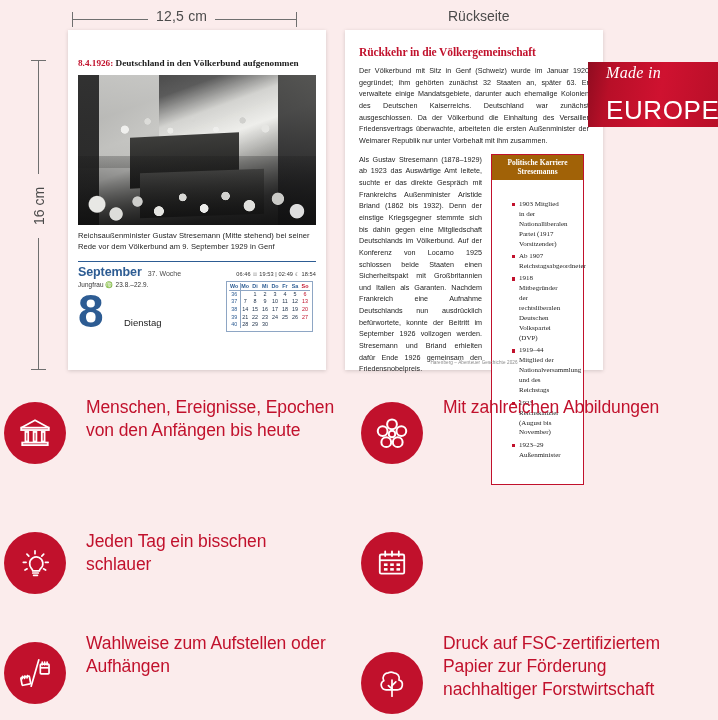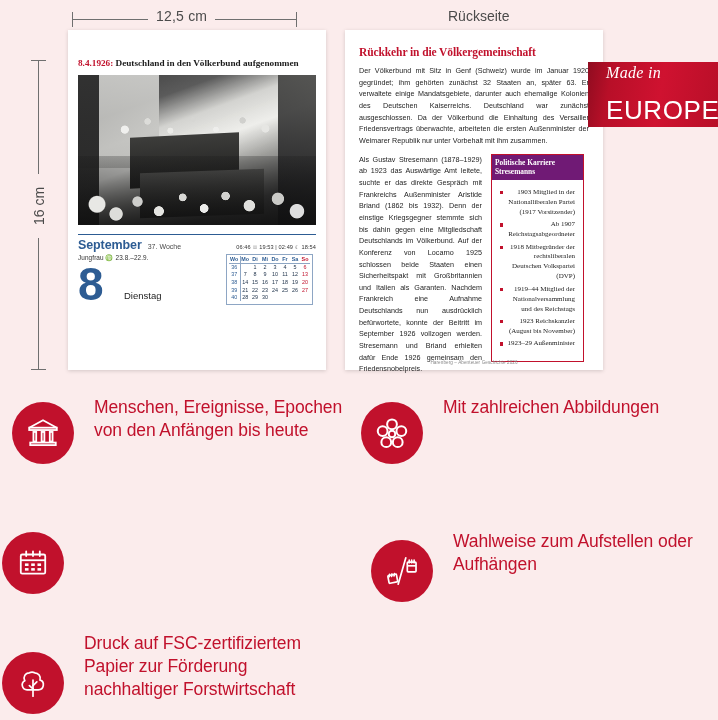--- a/index.html
+++ b/index.html
@@ -135,25 +135,25 @@
     font-size:11.5px; margin:0 0 7px 0; letter-spacing:-.1px;
   }
   .back-text { font-size:7.2px; line-height:1.62; color:#1d1d1d; text-align:justify; }
   .back-text p { margin:0 0 7px 0; }
   .col-wrap { display:flex; gap:9px; }
   .col-text { width:123px; }
   .info-box {
     width:93px; border:1px solid #c1112c; background:#fff; align-self:flex-start;
   }
   .info-box .ib-head {
-    background:#701a75; color:#fff; 
+    background:#a16207; color:#fff; text-align:center;
     font-family:"Liberation Serif", serif; font-weight:700;
     font-size:7.4px; line-height:1.3; padding:3px 3px;
   }
-  .info-box ul { list-style:none; margin:4px; padding:4px 4px 5px 4px;text-align:right; }
+  .info-box ul { list-style:none; margin:16px; padding:4px 4px 5px 4px; }
   .info-box li {
     font-family:"Liberation Serif", serif;
     font-size:7px; line-height:1.42; color:#1d1d1d;
     padding-left:7px; position:relative; margin-bottom:2.5px;
   }
   .info-box li:before {
     content:""; position:absolute; left:0; top:3px;
     width:3.4px; height:3.4px; background:#c1112c;
   }
   .imprint {
@@ -174,21 +174,21 @@
   }
   .badge .europe {
     font-size:26px; font-weight:400; letter-spacing:.6px; line-height:1.05;
   }
 
   
   .features {
     position:absolute; left:0; top:392px; width:718px; height:328px;
     display:grid; grid-template-columns:359px 359px; grid-template-rows:134px 102px 92px;
   }
-  .feature { display:flex; align-items:flex-start; padding-left:12px; }
+  .feature { display:flex; align-items:flex-start; padding-left:4px; }
   .f-col2 { padding-left:2px; }
   .circle {
     flex:0 0 auto; width:62px; height:62px; border-radius:50%;
     background:#c1112c; display:flex; align-items:center; justify-content:center;
     margin-top:6px;
   }
   .f-text {
     color:#c1112c; font-size:17.5px; line-height:1.32; margin-left:20px;
     margin-top:4px; max-width:250px; letter-spacing:-.1px;
   }
@@ -225,20 +225,21 @@
       <div class="sky"></div>
       <div class="wall"></div>
       <div class="darkcol"></div>
       <div class="darkcol2"></div>
       <div class="seats"></div>
       <div class="podium"></div>
       <div class="podium2"></div>
       <div class="crowd"></div>
     </div>
 
+    <p class="caption">Reichsaußenminister Gustav Stresemann (Mitte stehend) bei seiner Rede vor dem Völkerbund am 9. September 1929 in Genf</p>
 
     <div class="cal-rule"></div>
 
     <div class="cal-head">
       <span class="cal-month">September</span>
       <span class="cal-week">37. Woche</span>
       <span class="cal-sunmoon">06:46 ☉ 19:53 | 02:49 ☾ 18:54</span>
     </div>
 
     <div class="cal-body">
@@ -378,20 +379,30 @@
         <circle cx="24.8" cy="14.2" r="4.6"></circle>
         <circle cx="21.4" cy="24.6" r="4.6"></circle>
         <circle cx="10.6" cy="24.6" r="4.6"></circle>
         <circle cx="7.2" cy="14.2" r="4.6"></circle>
         <circle cx="16" cy="17" r="3.1"></circle>
       </svg>
     </div>
     <div class="f-text">Mit zahlreichen Abbildungen</div>
   </div>
 
+  <div class="feature">
+    <div class="circle">
+      <svg width="34" height="34" viewBox="0 0 32 32" fill="none" stroke="#fff" stroke-width="1.6" stroke-linecap="round">
+        <path d="M11 16.5a6.2 6.2 0 1 1 10.4 4.6c-.8.8-1.2 1.5-1.3 2.4h-6.2c-.1-.9-.5-1.6-1.3-2.4A6.2 6.2 0 0 1 11 16.5Z"></path>
+        <path d="M13.9 25.4h5.2M14.7 27.6h3.6"></path>
+        <path d="M16 4.6v2.6M8.4 7.6l1.8 1.9M24.2 7.6l-1.8 1.9M5 15.4h2.6M25.8 15.4h2.6M6.6 22.6l2-1.1M26 22.6l-2-1.1"></path>
+      </svg>
+    </div>
+    <div class="f-text">Jeden Tag ein bisschen schlauer</div>
+  </div>
 
   <div class="feature f-col2">
     <div class="circle">
       <svg width="34" height="34" viewBox="0 0 32 32" fill="none" stroke="#fff" stroke-width="1.7">
         <rect x="4.5" y="8" width="23" height="18" rx="1.4"></rect>
         <path d="M4.5 13.4h23"></path>
         <path d="M9.6 5.2v4.3M16 5.2v4.3M22.4 5.2v4.3" stroke-linecap="round"></path>
         <rect x="8.4" y="16.4" width="3.4" height="2.4" fill="#fff" stroke="none"></rect>
         <rect x="14.3" y="16.4" width="3.4" height="2.4" fill="#fff" stroke="none"></rect>
         <rect x="20.2" y="16.4" width="3.4" height="2.4" fill="#fff" stroke="none"></rect>

